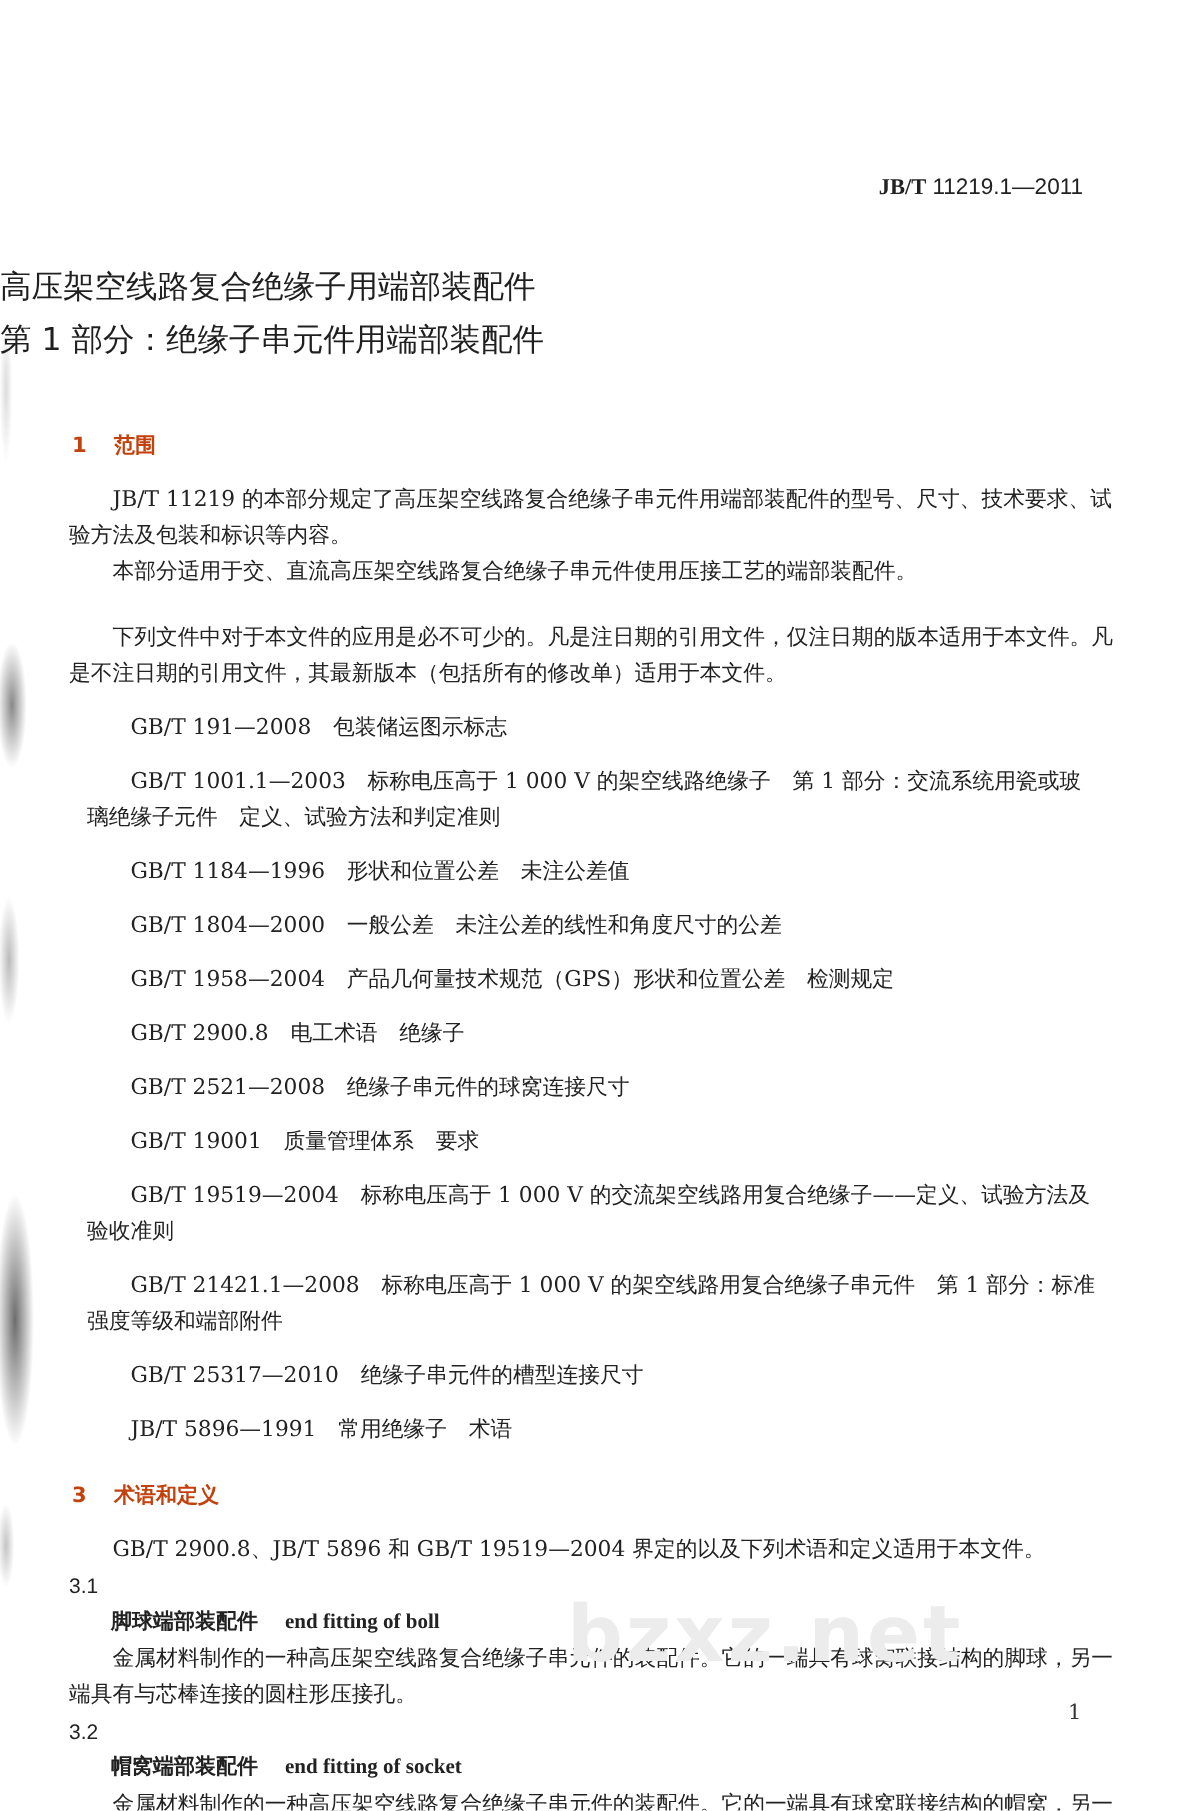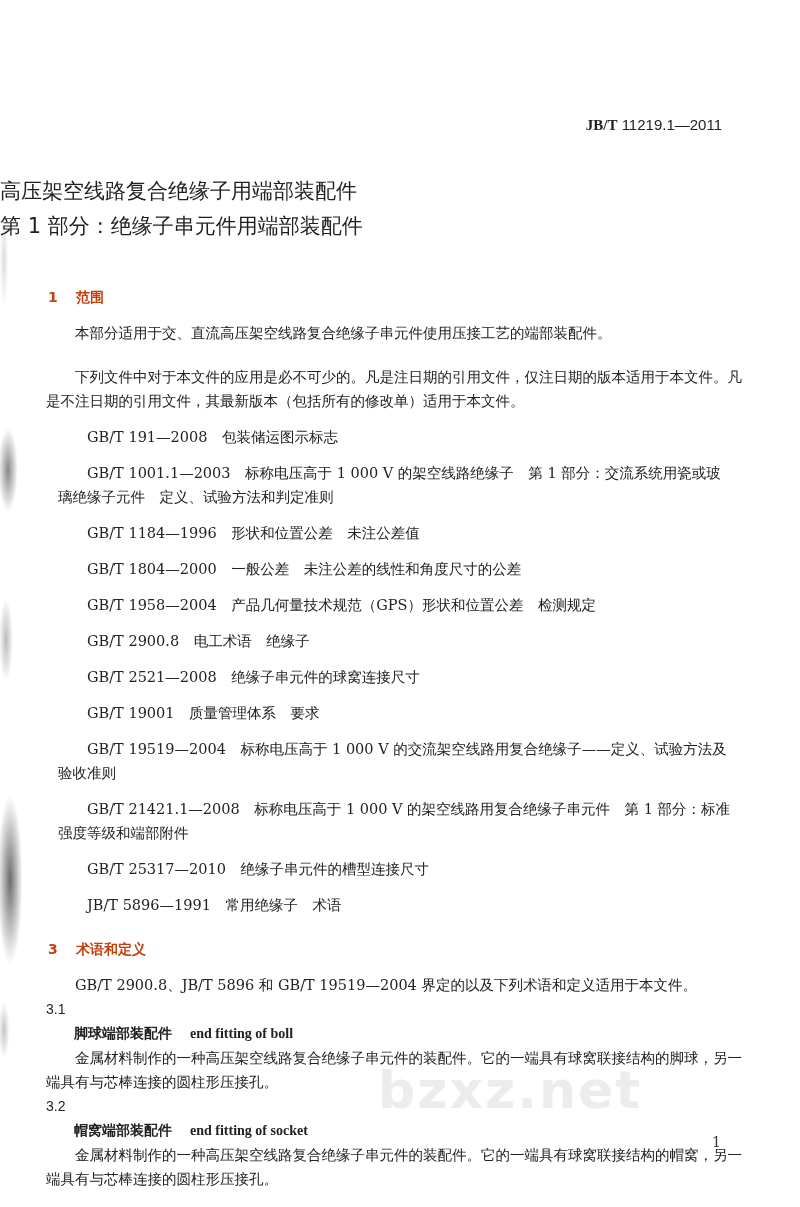--- a/index.html
+++ b/index.html
@@ -61,20 +61,21 @@
 
 <div class="title-block">
   <div>高压架空线路复合绝缘子用端部装配件</div>
   <div>第 1 部分：绝缘子串元件用端部装配件</div>
 </div>
 
 <div class="content">
 
   <p class="sec-heading"><span class="num">1</span><span>范围</span></p>
   <div class="gap-m"></div>
+  <p class="para">JB/T 11219 的本部分规定了高压架空线路复合绝缘子串元件用端部装配件的型号、尺寸、技术要求、试验方法及包装和标识等内容。</p>
   <p class="para">本部分适用于交、直流高压架空线路复合绝缘子串元件使用压接工艺的端部装配件。</p>
   <div class="gap-s"></div>
 
   <div class="gap-m"></div>
   <p class="para">下列文件中对于本文件的应用是必不可少的。凡是注日期的引用文件，仅注日期的版本适用于本文件。凡是不注日期的引用文件，其最新版本（包括所有的修改单）适用于本文件。</p>
   <p class="ref">GB/T 191—2008　包装储运图示标志</p>
   <p class="ref">GB/T 1001.1—2003　标称电压高于 1 000 V 的架空线路绝缘子　第 1 部分：交流系统用瓷或玻璃绝缘子元件　定义、试验方法和判定准则</p>
   <p class="ref">GB/T 1184—1996　形状和位置公差　未注公差值</p>
   <p class="ref">GB/T 1804—2000　一般公差　未注公差的线性和角度尺寸的公差</p>
   <p class="ref">GB/T 1958—2004　产品几何量技术规范（GPS）形状和位置公差　检测规定</p>

